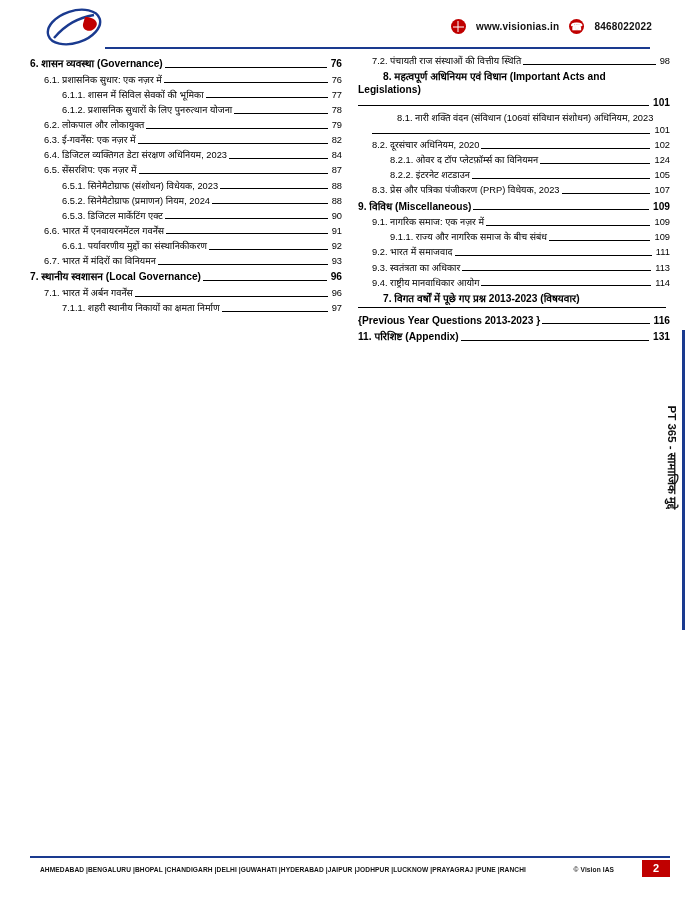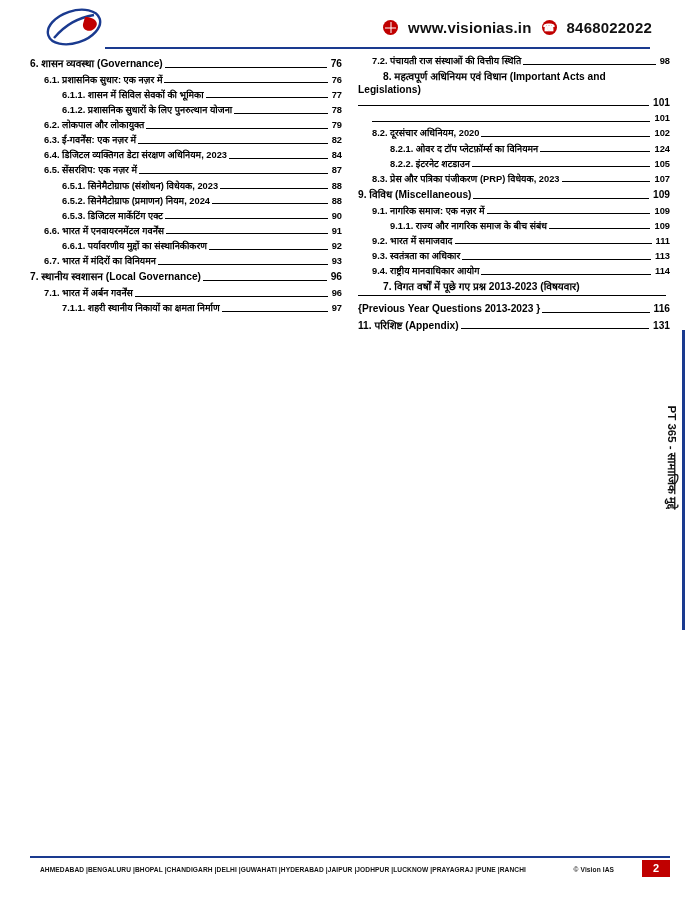--- a/index.html
+++ b/index.html
@@ -48,21 +48,21 @@
     height: 2px;
     background: #1a3a8f;
   }
   .header-right {
     position: absolute;
     right: 48px;
     top: 19px;
     display: flex;
     align-items: center;
     gap: 10px;
-    font-size: 15px;
+    font-size: 10px;
     font-weight: bold;
     color: #111;
     letter-spacing: 0.2px;
     justify-content: center;
   }
   .globe-icon, .phone-icon {
     display: inline-block;
     width: 15px;
     height: 15px;
     border-radius: 50%;
@@ -144,21 +144,20 @@
     line-height: 1.25;
   }
   .col {
     width: 312px;
   }
   .entry {
     display: flex;
     align-items: flex-end;
     margin-bottom: 3.5px;
     white-space: nowrap;
-    font-weight: bold;
   }
   .entry .label {
     flex: 0 0 auto;
     padding-right: 2px;
   }
   .entry .dots {
     flex: 1 1 auto;
     border-bottom: 1px solid #000;
     margin: 0 2px 3px 0;
     min-width: 4px;
@@ -349,21 +348,21 @@
     <div class="col" id="col-right">
         <div class="entry lvl2">
           <span class="label">7.2. पंचायती राज संस्थाओं की वित्तीय स्थिति</span>
           <span class="dots"></span>
           <span class="pg">98</span>
         </div>
         <div class="entry lvl1 multiline"><span class="label">8. महत्वपूर्ण अधिनियम एवं विधान (Important Acts and Legislations)</span><span class="tail">
             <span class="dots"></span>
             <span class="pg">101</span>
           </span></div>
-        <div class="entry lvl2 multiline"><span class="tail">
+        <div class="entry lvl2 multiline"><span class="label">8.1. नारी शक्ति वंदन (संविधान (106वां संविधान संशोधन) अधिनियम, 2023</span><span class="tail">
             <span class="dots"></span>
             <span class="pg">101</span>
           </span></div>
         <div class="entry lvl2">
           <span class="label">8.2. दूरसंचार अधिनियम, 2020</span>
           <span class="dots"></span>
           <span class="pg">102</span>
         </div>
         <div class="entry lvl3">
           <span class="label">8.2.1. ओवर द टॉप प्लेटफ़ॉर्म्स का विनियमन</span>

